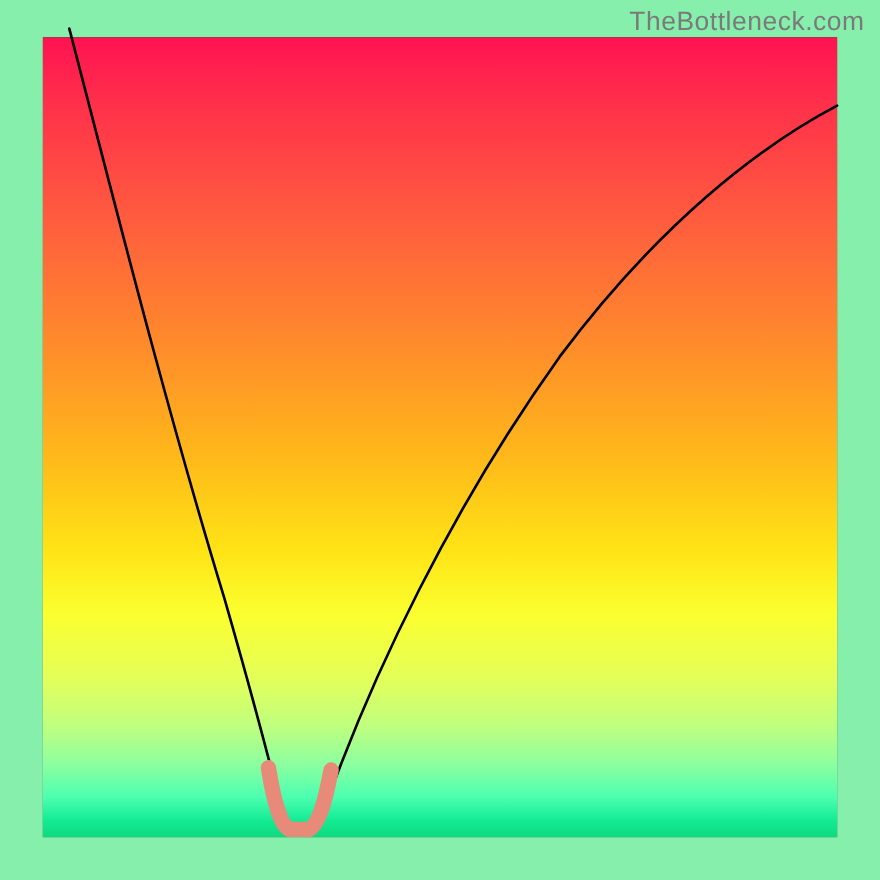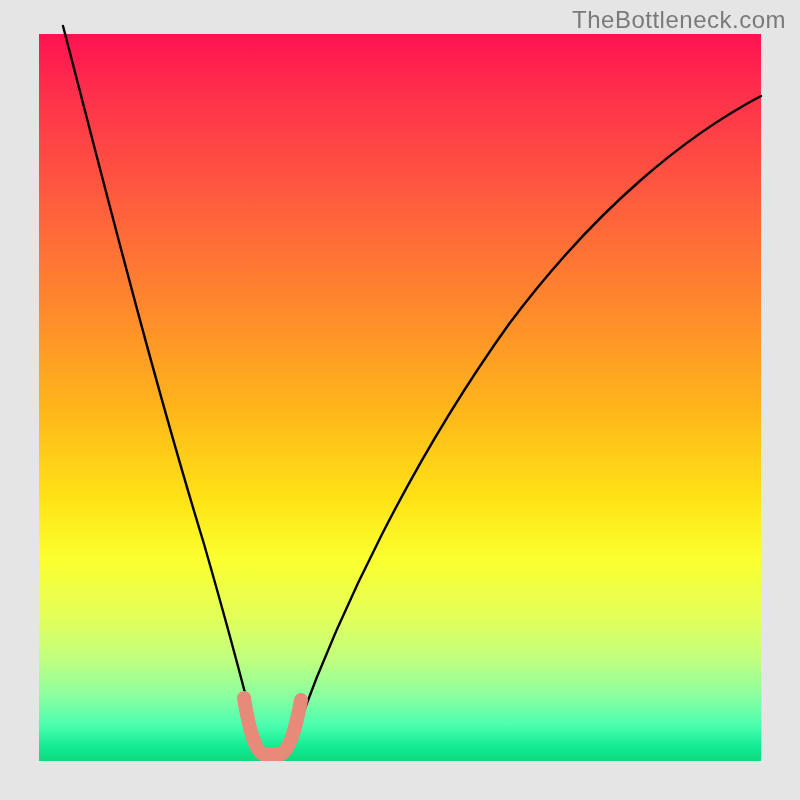--- a/index.html
+++ b/index.html
@@ -8,21 +8,21 @@
     width: 800px;
     height: 800px;
     background: #000;
     overflow: hidden;
     font-family: Arial, Helvetica, sans-serif;
   }
   .stage {
     position: relative;
     width: 800px;
     height: 800px;
-    background: #e5e5e5;
+    background: #86efac;
   }
   .watermark {
     position: absolute;
     top: 6px;
     right: 14px;
     color: #7a7a7a;
     font-size: 24px;
     font-weight: 400;
     letter-spacing: 0.5px;
     user-select: none;

